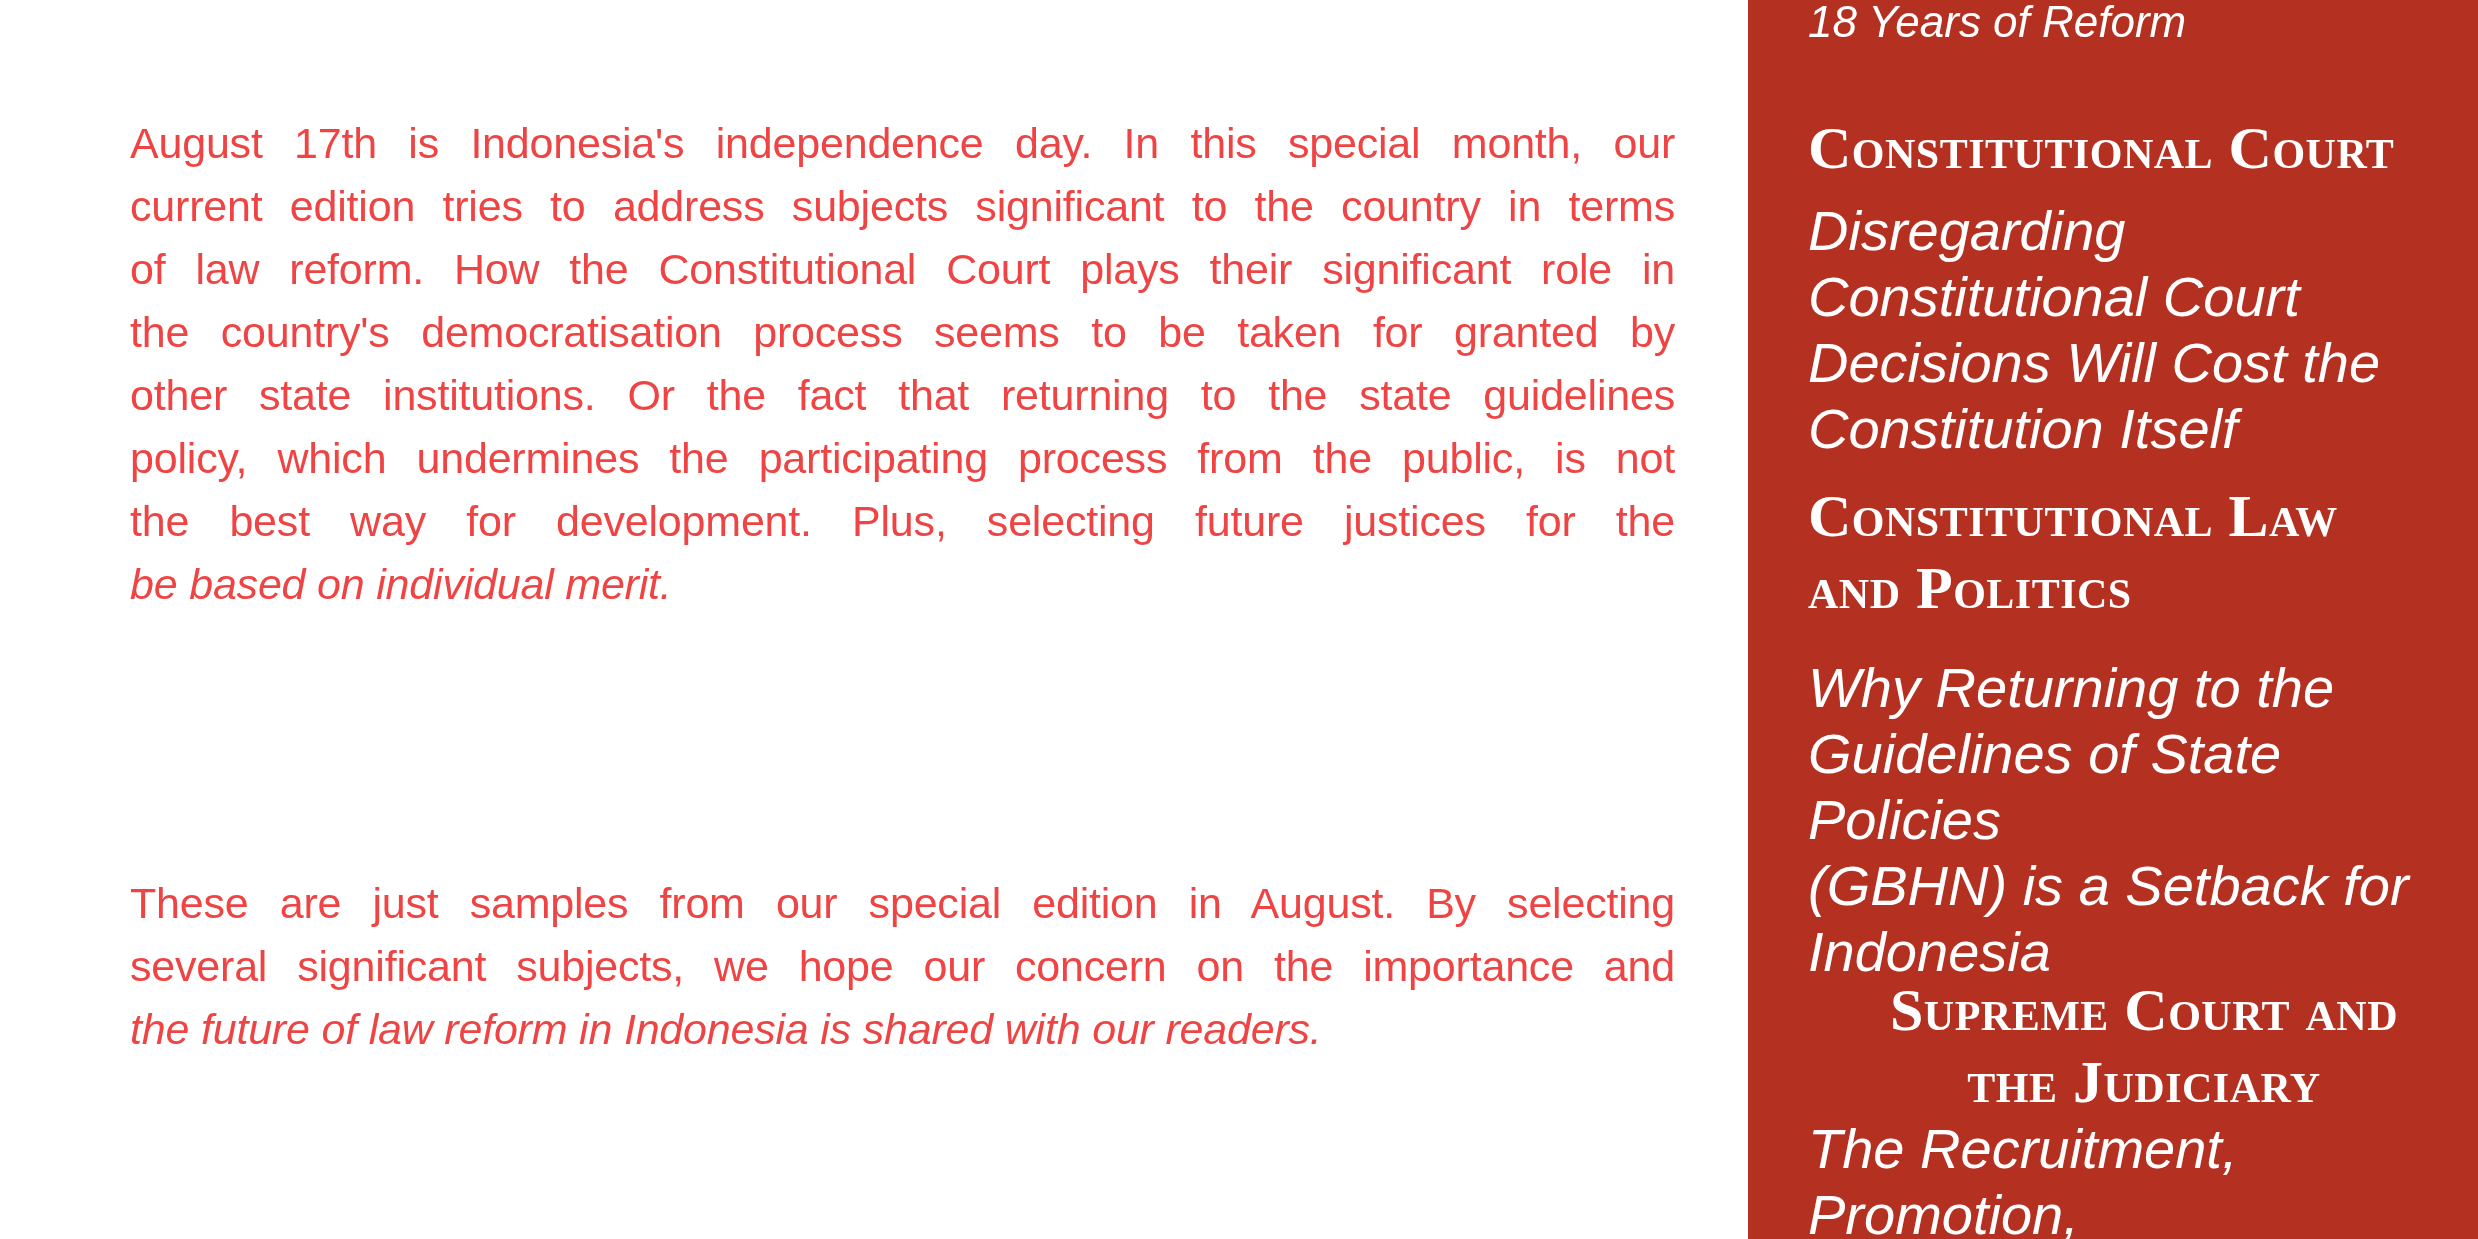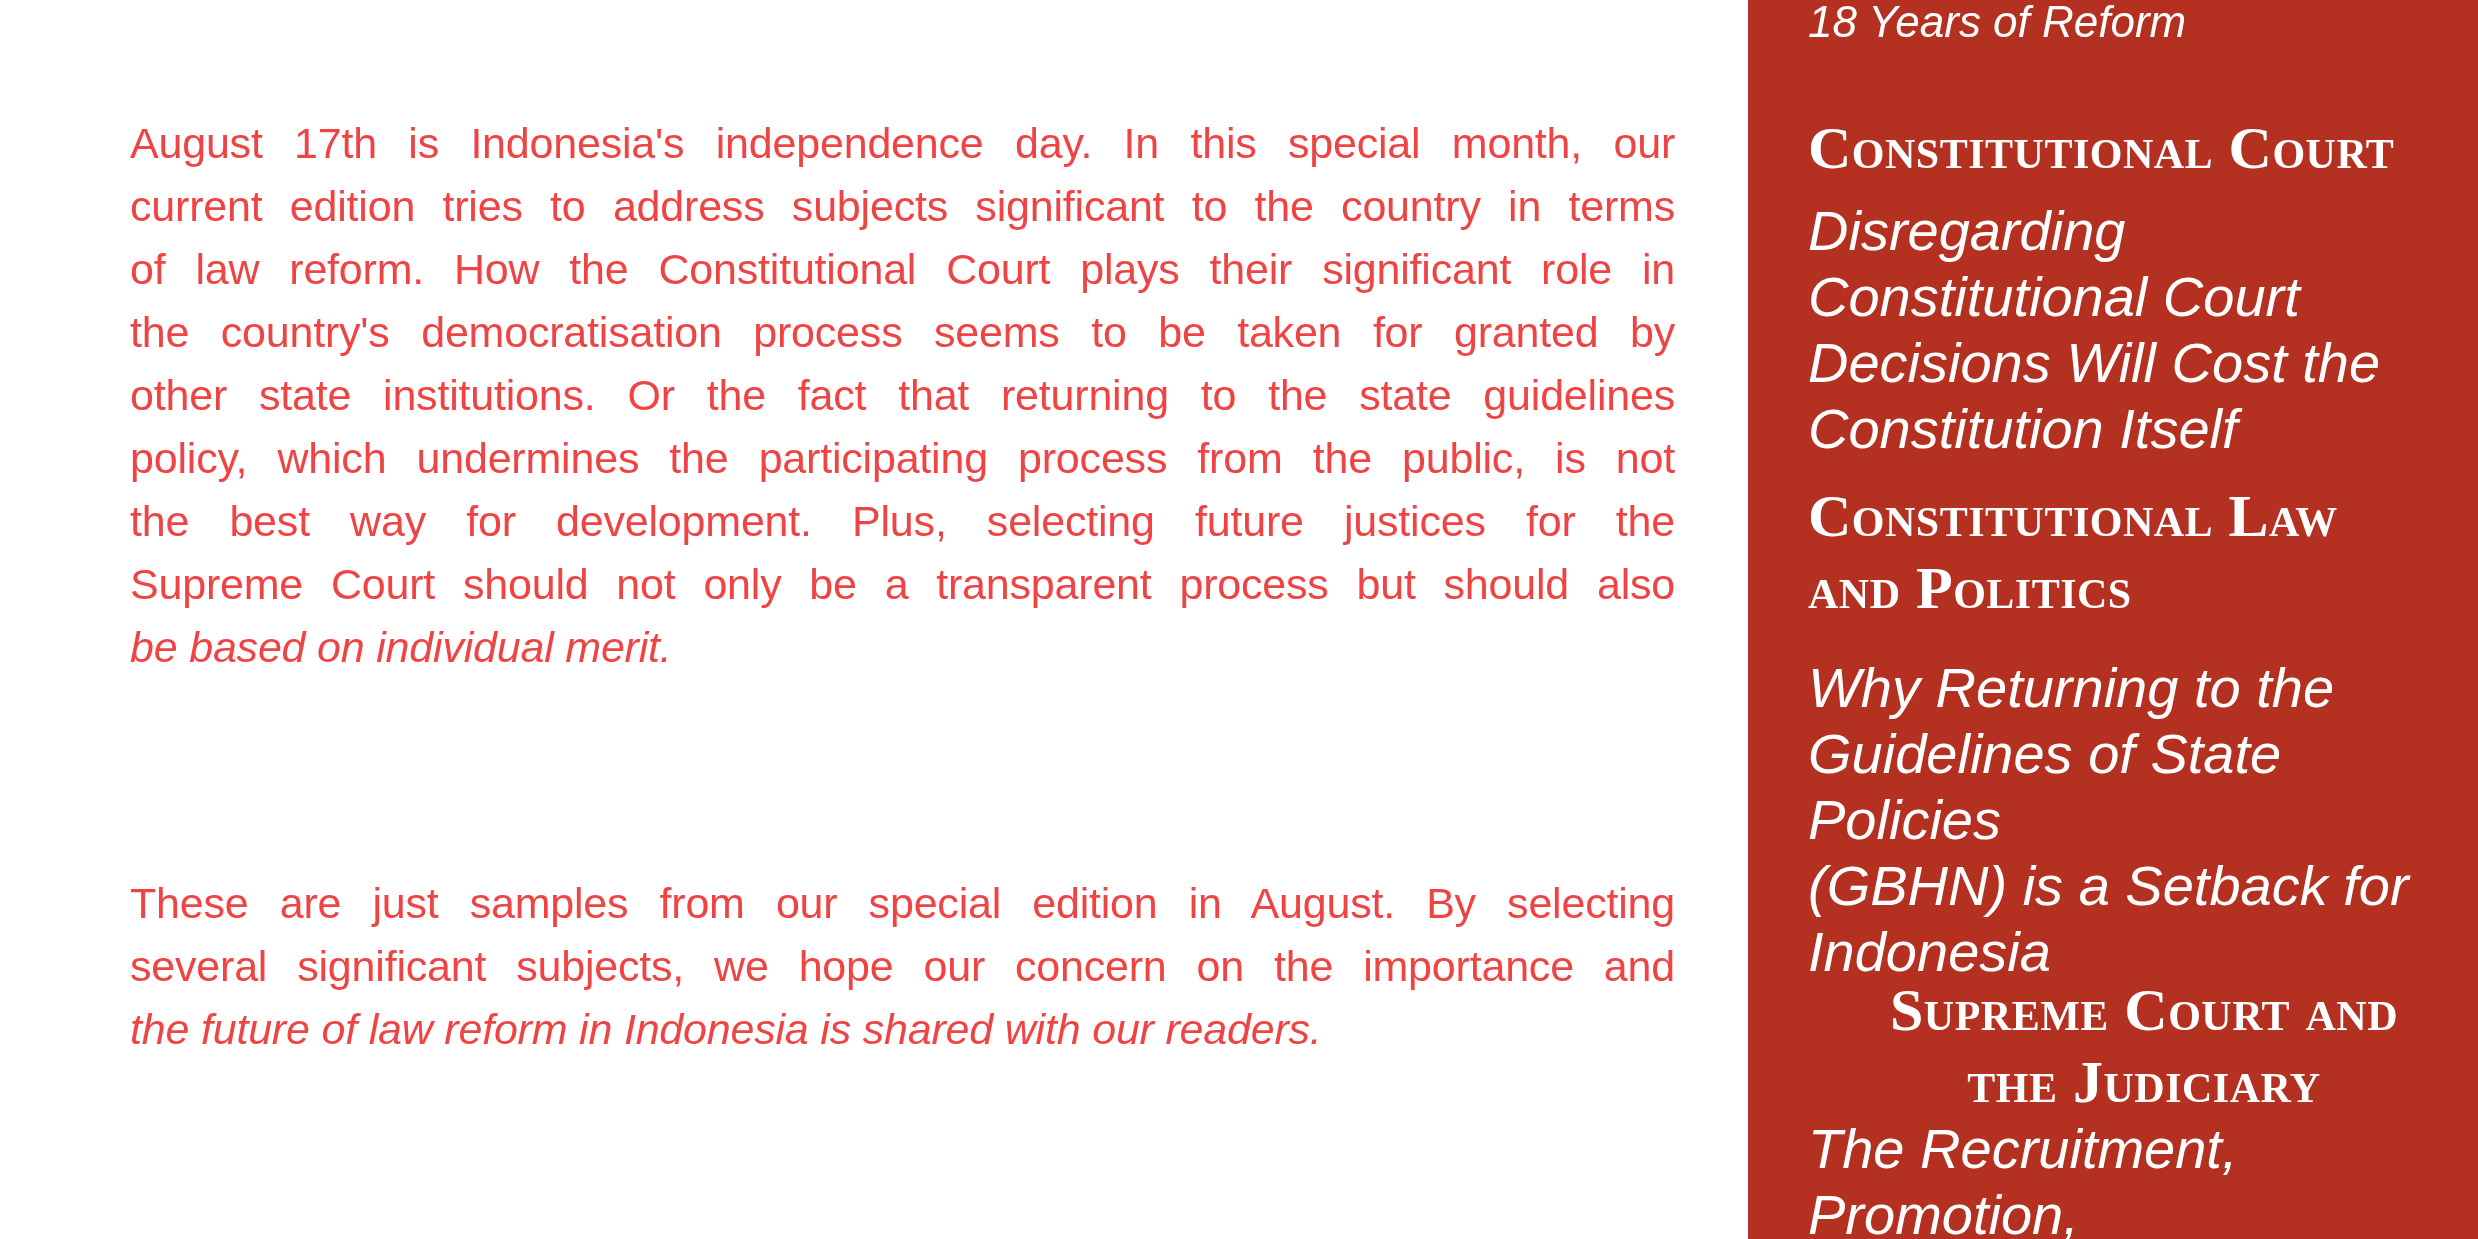--- a/index.html
+++ b/index.html
@@ -82,21 +82,20 @@
 <body>
 
 <div class="text-col para1">
   <div class="bline">August 17th is Indonesia's independence day. In this special month, our</div>
   <div class="bline">current edition tries to address subjects significant to the country in terms</div>
   <div class="bline">of law reform. How the Constitutional Court plays their significant role in</div>
   <div class="bline">the country's democratisation process seems to be taken for granted by</div>
   <div class="bline">other state institutions. Or the fact that returning to the state guidelines</div>
   <div class="bline">policy, which undermines the participating process from the public, is not</div>
   <div class="bline">the best way for development. Plus, selecting future justices for the</div>
-  <div class="bline">Supreme Court should not only be a transparent process but should also</div>
   <div class="bline lastline">be based on individual merit.</div>
 </div>
 
 <div class="text-col para2">
   <div class="bline">These are just samples from our special edition in August. By selecting</div>
   <div class="bline">several significant subjects, we hope our concern on the importance and</div>
   <div class="bline lastline">the future of law reform in Indonesia is shared with our readers.</div>
 </div>
 
 <div class="sidebar" style="background: rgb(180, 49, 34); color: rgb(255, 255, 255); padding-left: 28px;">

